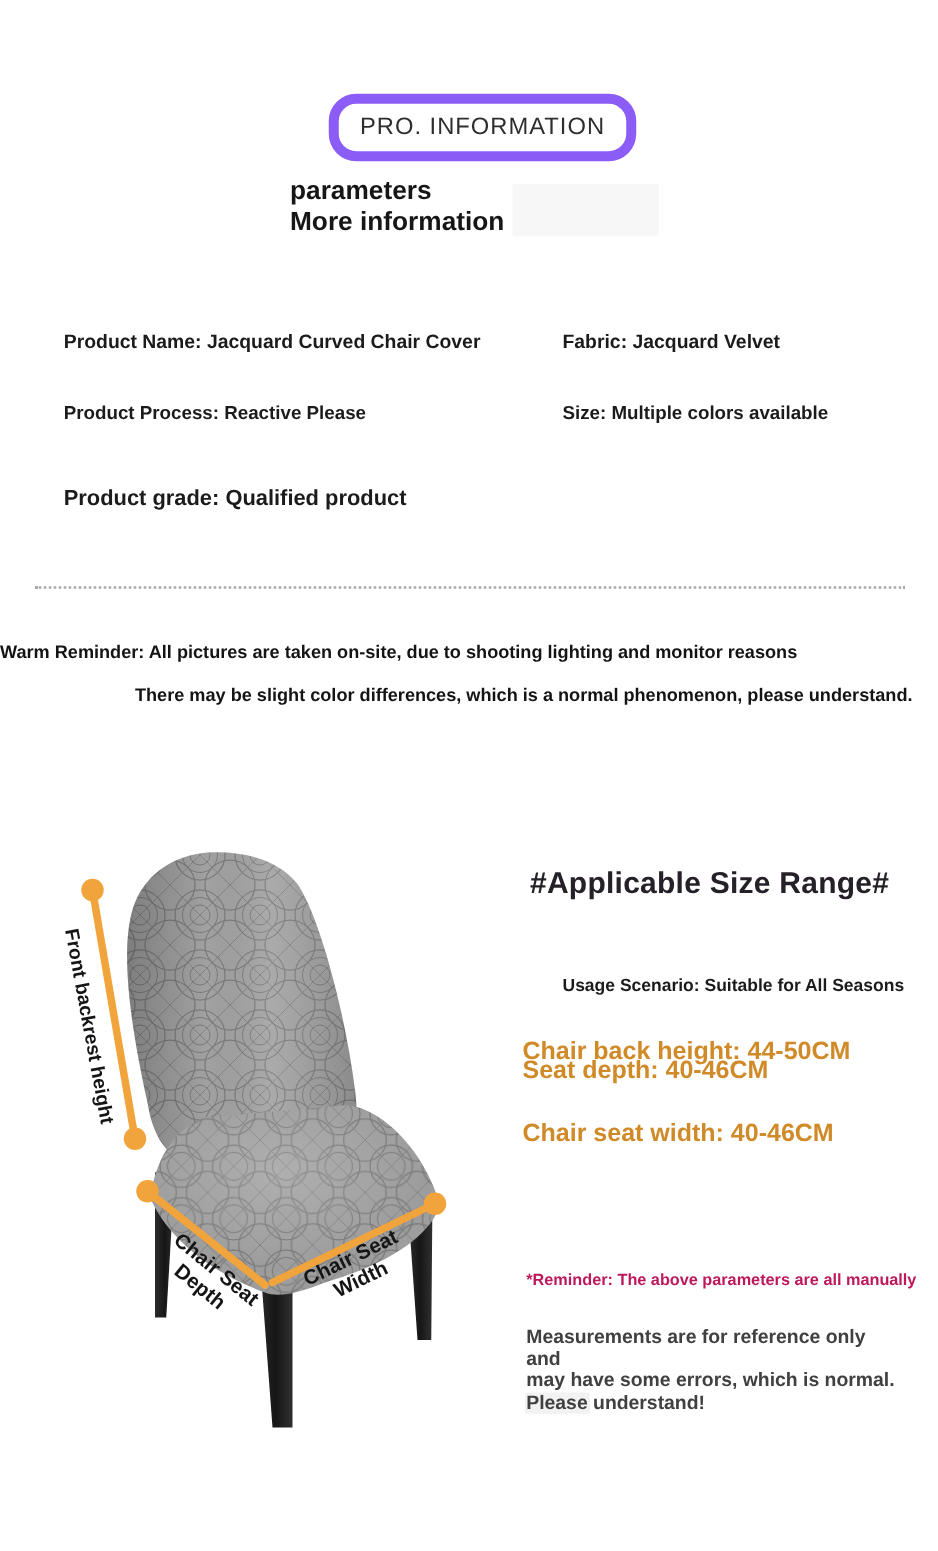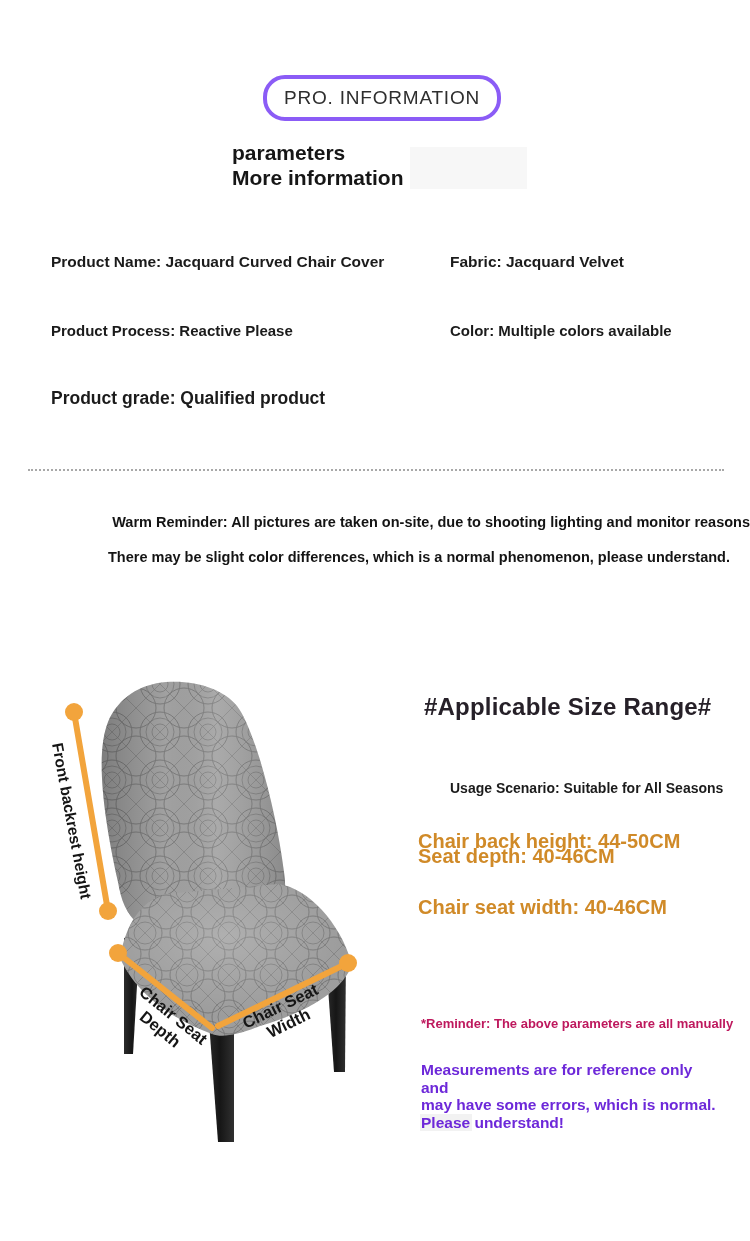--- a/index.html
+++ b/index.html
@@ -7,61 +7,61 @@
     position:relative;
     width:750px;height:1241px;
     background:#ffffff;
     font-family:"Liberation Sans", sans-serif;
     color:#1b1b1b;
     overflow:hidden;
   }
   
   .badge{
     position:absolute;left:263px;top:75px;width:230px;height:38px;
-    border:4px solid #8b5cf6;border-radius:22px;
+    border:8px solid #8b5cf6;border-radius:22px;
     display:flex;align-items:center;justify-content:center;
     font-size:19px;letter-spacing:.8px;color:#2e2e2e;font-weight:400;
     background:#fff;
   }
   .page-title{
     position:absolute;left:232px;top:140px;
     font-size:21px;line-height:25px;font-weight:700;color:#161616;
   }
   .artifact{position:absolute;background:#f7f7f7;}
   
   .spec-row{position:absolute;left:0;width:750px;display:flex;}
   .spec-left{position:absolute;left:51px;font-weight:700;white-space:nowrap;}
   .spec-right{position:absolute;left:450px;font-weight:700;white-space:nowrap;}
-  .row1{top:253px;}    .row1 .spec-left,.row1 .spec-right{font-size:15.5px;}
+  .row1{top:253px;}    .row1 .spec-left,.row1 .spec-right{font-size:15.5px;margin-top:12px;}
   .row2{top:322px;}    .row2 .spec-left,.row2 .spec-right{font-size:15px;}
   .row3{top:388px;}    .row3 .spec-left{font-size:17.5px;}
                        .row3 .spec-right{font-size:14px;top:4px;}
   
   .dotted-divider{
     position:absolute;left:28px;top:469px;width:696px;height:0;
     border-top:2px dotted #a8a8a8;
   }
-  .warm1{position:absolute;left:0;top:514px;width:750px;text-align:right;
+  .warm1{position:absolute;left:0;top:514px;width:750px;text-align:left;
     font-size:14.5px;font-weight:700;color:#141414;}
   .warm2{position:absolute;left:44px;top:549px;width:750px;text-align:center;
     font-size:14.5px;font-weight:700;color:#141414;}
   
   .chair-figure{position:absolute;left:40px;top:660px;width:360px;height:500px;}
   
   .size-heading{
     position:absolute;left:424px;top:693px;
     font-size:24px;font-weight:800;color:#262028;letter-spacing:.2px;
   }
   .size-item{position:absolute;left:418px;font-size:20px;font-weight:700;color:#d08a28;white-space:nowrap;}
   .size-item.i0{top:830px;}
   .size-item.i1{top:845px;}
   .size-item.i2{top:896px;}
   .footnote1{position:absolute;left:421px;top:1016px;font-size:13px;font-weight:700;color:#be185d;white-space:nowrap;}
   .footnote-block{position:absolute;left:421px;top:1061px;width:300px;
-    font-size:15.5px;line-height:17.5px;font-weight:700;color:#6d28d9;}
+    font-size:15.5px;line-height:17.5px;font-weight:700;color:#404040;}
 </style>
 </head>
 <body>
 
 <div class="page">
 
   <div class="artifact" style="left:410px;top:147px;width:117px;height:42px;"></div>
   <div class="artifact" style="left:420px;top:1114px;width:52px;height:17px;background:#f2f2f2;"></div>
 
   <div class="badge">
@@ -71,21 +71,21 @@
     <div>parameters</div>
     <div>More information</div>
   </div>
 
   <div class="spec-row row1">
     <span class="spec-left">Product Name: Jacquard Curved Chair Cover</span>
     <span class="spec-right">Fabric: Jacquard Velvet</span>
   </div>
   <div class="spec-row row2">
     <span class="spec-left">Product Process: Reactive Please</span>
-    <span class="spec-right">Color: Multiple colors available</span>
+    <span class="spec-right">Size: Multiple colors available</span>
   </div>
   <div class="spec-row row3">
     <span class="spec-left">Product grade: Qualified product</span>
     <span class="spec-right" style="top:392px;text-align:center;">Usage Scenario: Suitable for All Seasons</span>
   </div>
 
   <div class="dotted-divider"></div>
   <div class="warm1">Warm Reminder: All pictures are taken on-site, due to shooting lighting and monitor reasons</div>
   <div class="warm2">There may be slight color differences, which is a normal phenomenon, please understand.</div>
 

